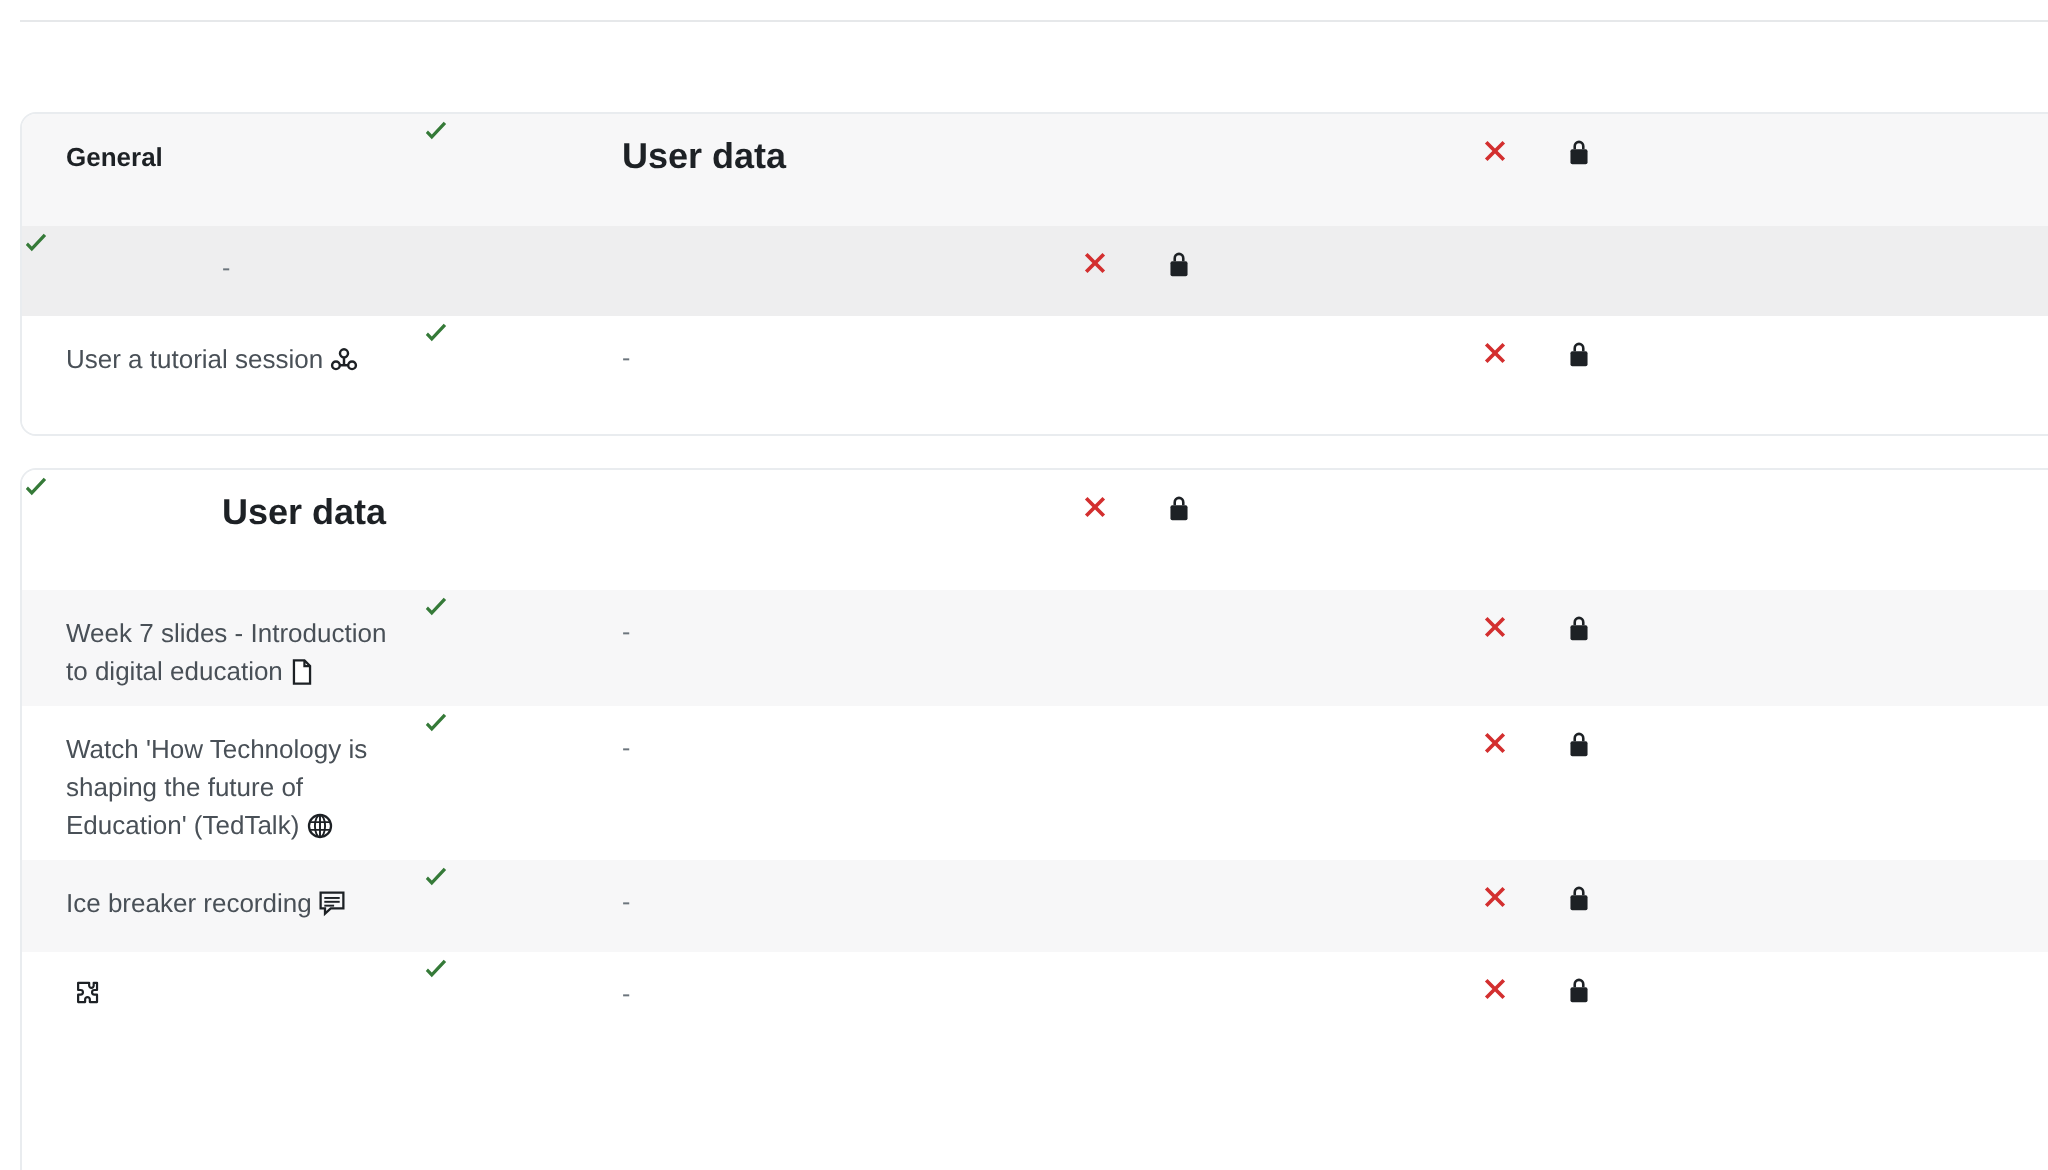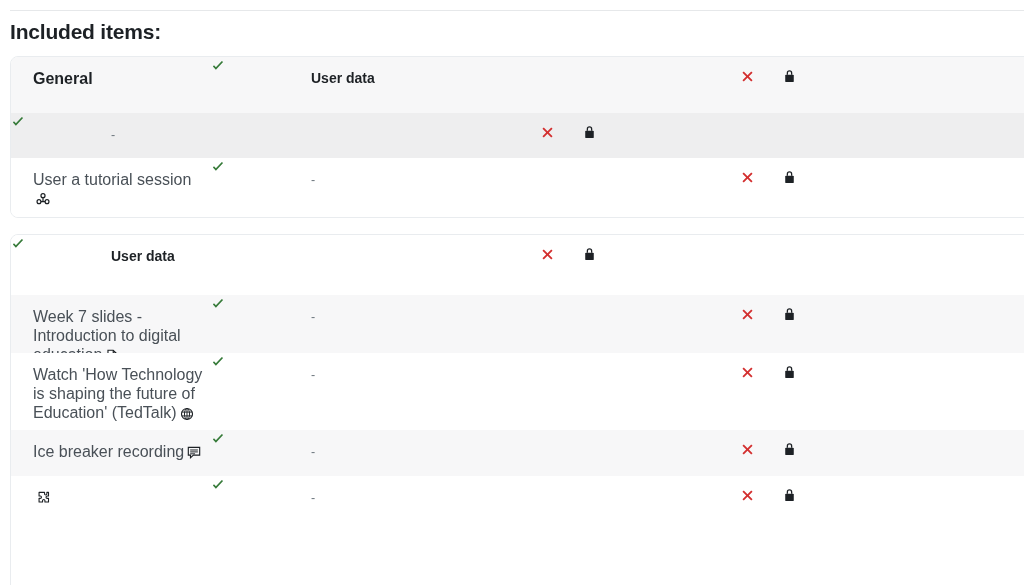--- a/index.html
+++ b/index.html
@@ -61,38 +61,38 @@
   .row.shade-none  { background: #ffffff; }
 
   
   .c-name  { width: 200px; padding: 12px 8px 12px 22px; }
   .c-check { width: 100px; padding: 12px 0 12px 0; }
   .c-user  { width: 430px; padding: 12px 0 12px 0; }
   .c-x     { width: 42px;  padding: 12px 0 12px 0; text-align: left; }
   .c-lock  { width: 60px;  padding: 12px 0 12px 0; text-align: left; }
 
   .name-text {
-    font-size: 16px;
+    font-size: 13px;
     line-height: 19px;
     color: #495057;
     word-wrap: break-word;
   }
   .row.is-header .name-text {
     font-weight: 700;
     color: #1d2125;
   }
   .user-text {
     font-size: 12.5px;
     line-height: 19px;
     color: #6c757d;
   }
   .row.is-header .user-text {
     font-weight: 700;
     color: #1d2125;
-    font-size: 14px;
+    font-size: 18px;
   }
 
   
   .act-icon {
     display: inline-block;
     vertical-align: -3px;
     margin-left: 3px;
     width: 14px; height: 14px;
   }
   .act-icon svg { display: block; width: 14px; height: 14px; }
@@ -107,21 +107,20 @@
 
   .check-cell { padding-top: 2px; }
 </style>
 </head>
 <body>
 
 <div class="page">
 
   <div class="top-rule"></div>
 
-  <h1 class="page-title">Included items:</h1>
 
   <div class="card" id="card-general">
 
     <div class="row is-header shade-light" style="height:56px;">
       <div class="c-name">
         <span class="name-text">General</span>
       </div>
       <div class="c-check check-cell">
         <span class="ico-check">
           <svg viewBox="0 0 16 16">

